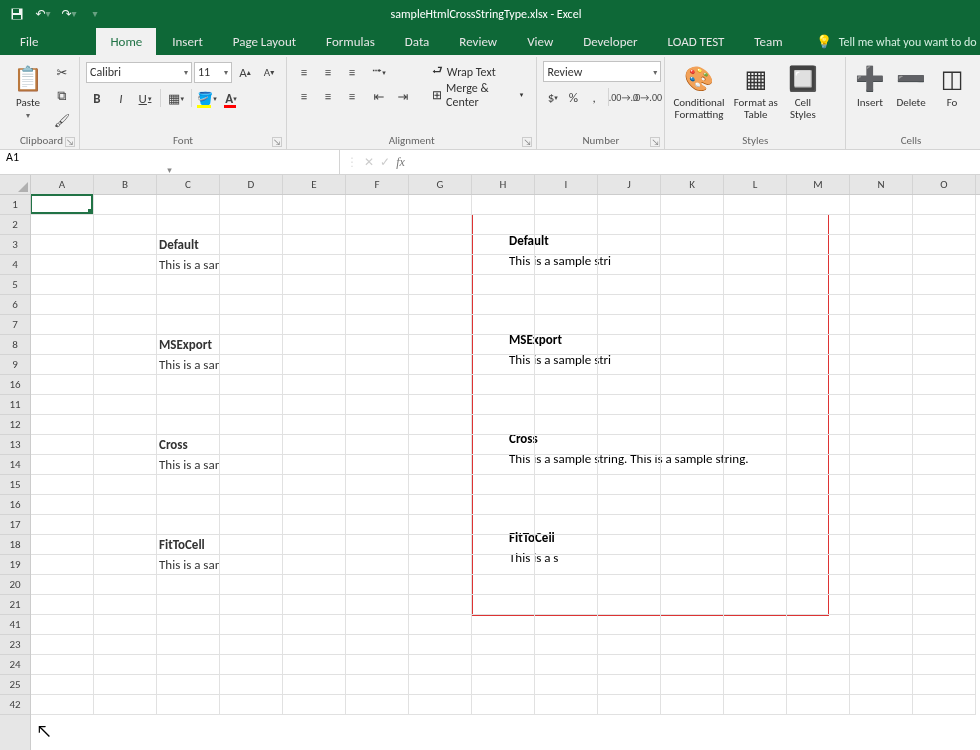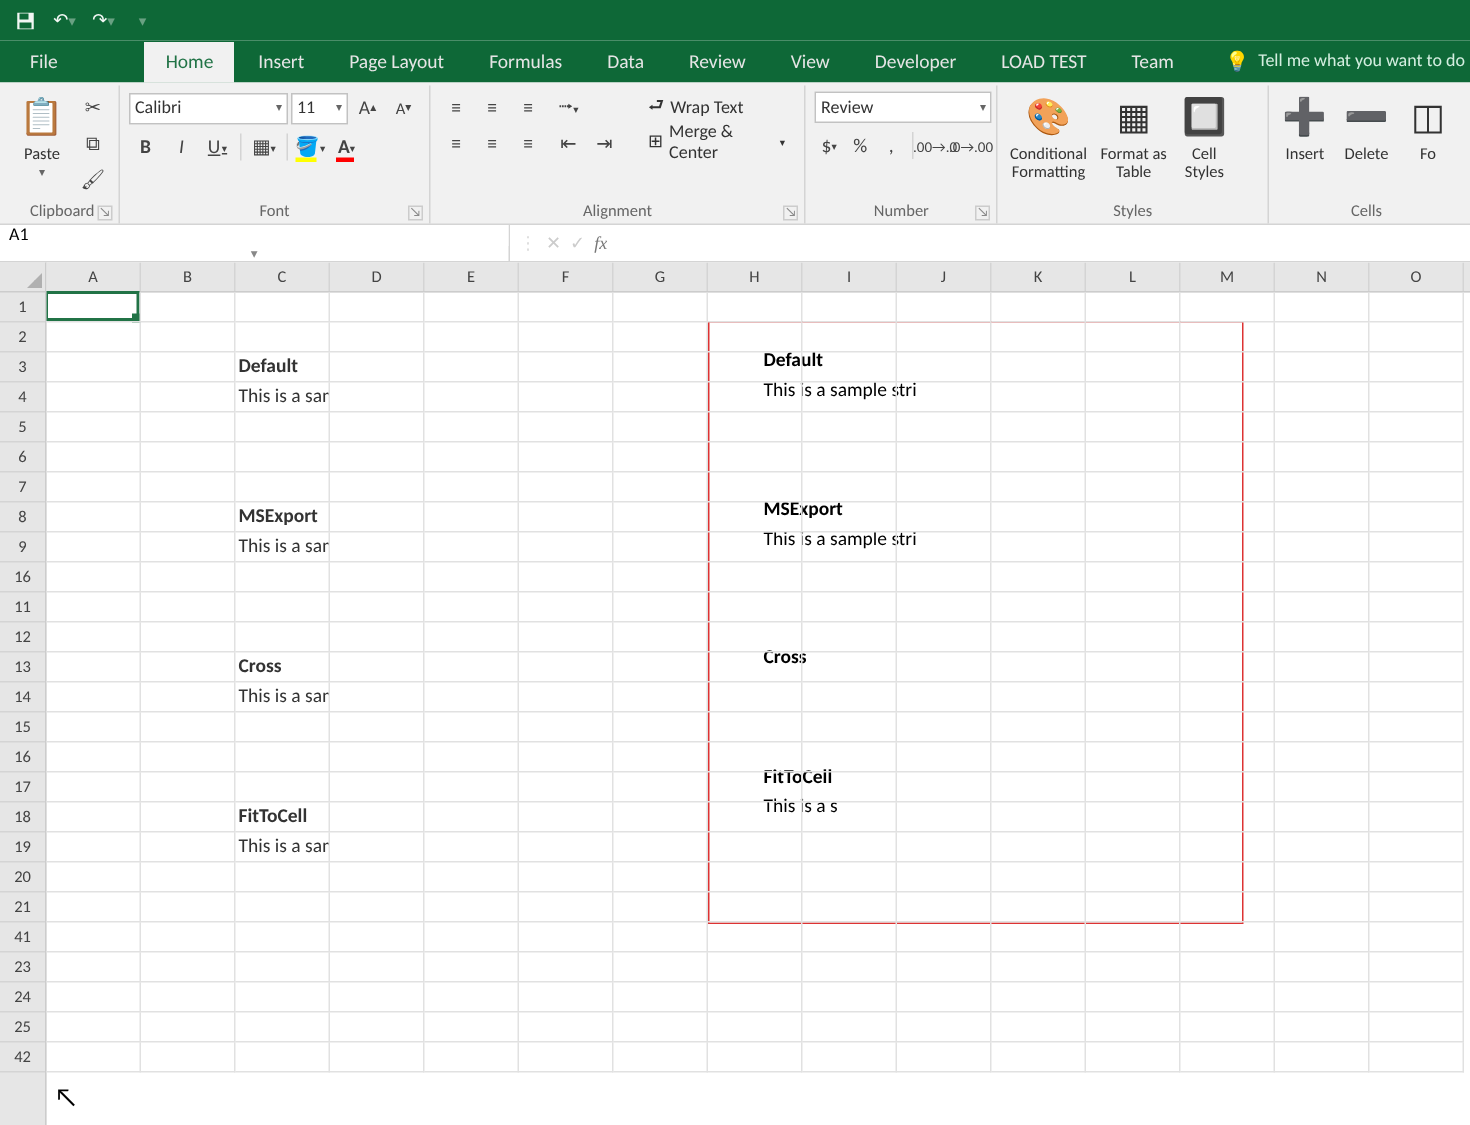--- a/index.html
+++ b/index.html
@@ -92,20 +92,21 @@
         <span class="qat-sep">▾</span>
       </div>
     <div class="qat-btn">
         <span>↷</span>
         <span class="qat-sep">▾</span>
       </div>
     <div class="qat-btn">
         <span class="qat-sep">▾</span>
       </div>
   </div>
+  <div class="title-text">sampleHtmlCrossStringType.xlsx  -  Excel</div>
   <div style="width:120px"></div>
 </div>
 
 <div class="tabstrip">
   <div class="tab file">File</div>
   <div class="tab active">Home</div>
   <div class="tab">Insert</div>
   <div class="tab">Page Layout</div>
   <div class="tab">Formulas</div>
   <div class="tab">Data</div>
@@ -346,20 +347,21 @@
         <div style="margin-bottom:60px">
           <div class="b">Default</div>
           <div>This is a sample stri</div>
         </div>
         <div style="margin-bottom:60px">
           <div class="b">MSExport</div>
           <div>This is a sample stri</div>
         </div>
         <div style="margin-bottom:60px">
           <div class="b">Cross</div>
+          <div>This is a sample string. This is a sample string.</div>
         </div>
         <div>
           <div class="b">FitToCell</div>
           <div>This is a s</div>
         </div>
       </div>
     <div class="gridrow">
           <div class="cell"></div>
           <div class="cell"></div>
           <div class="cell"></div>

